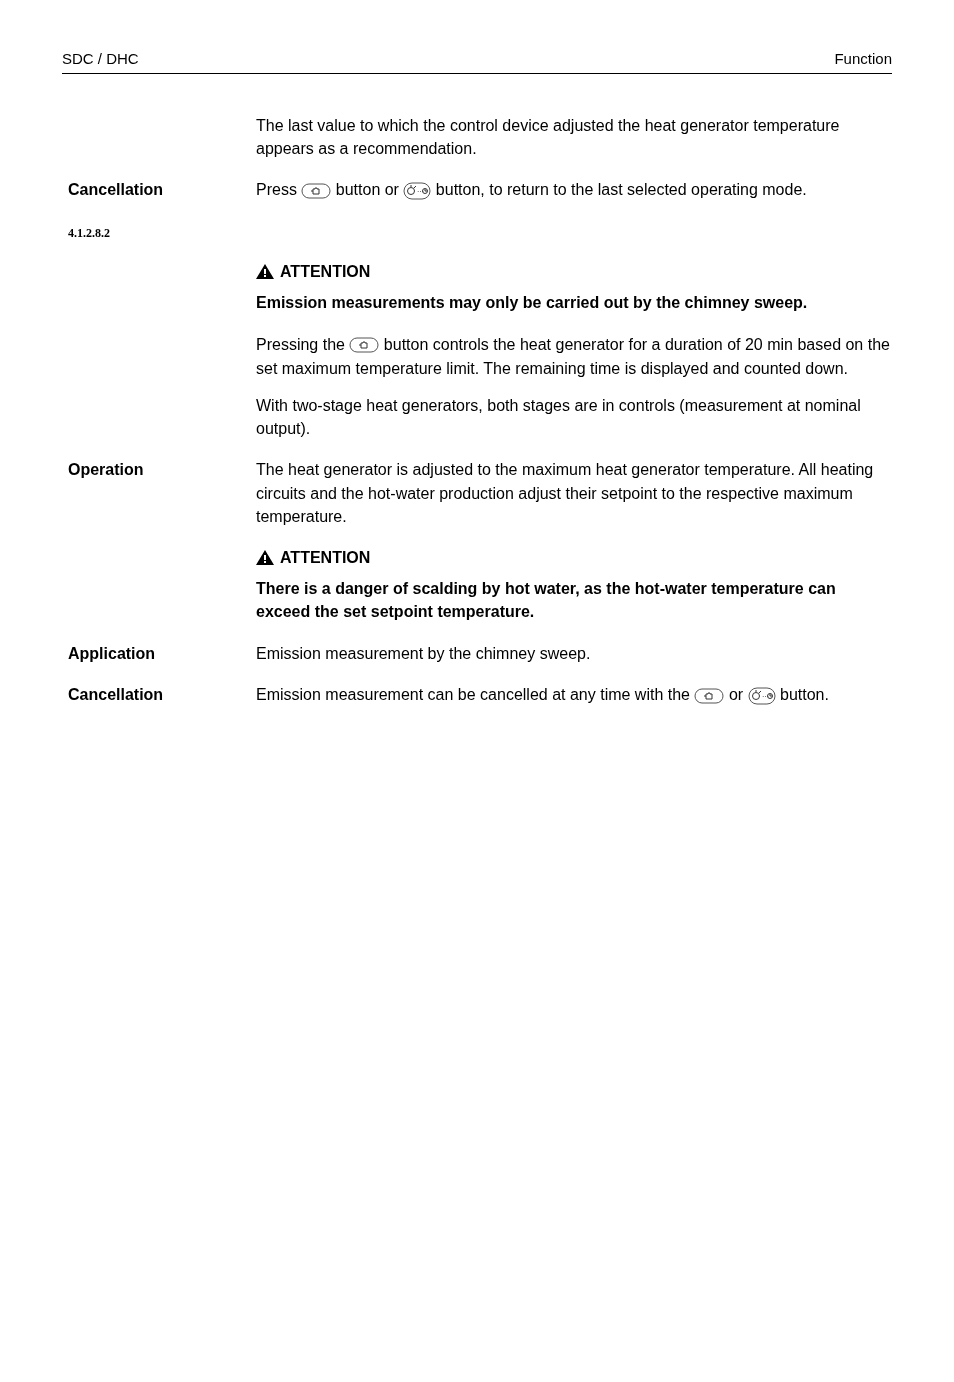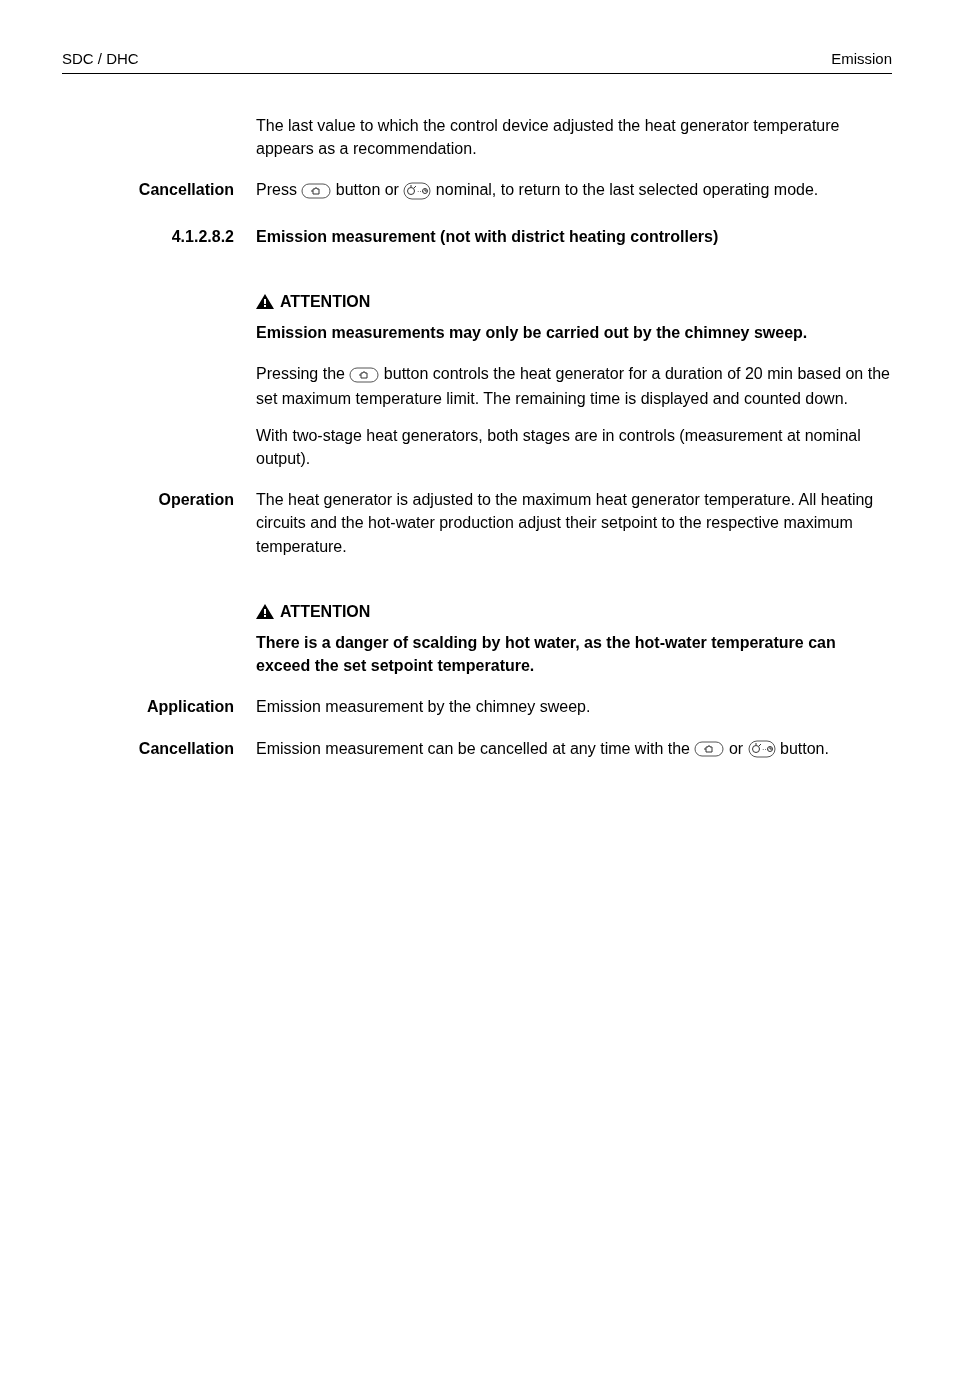--- a/index.html
+++ b/index.html
@@ -31,50 +31,50 @@
   .content {
     padding-left: 6px;
   }
   .row {
     display: flex;
     margin-bottom: 18px;
   }
   .label-col {
     width: 188px;
     flex: 0 0 188px;
-    text-align: right;
+    text-align: left;
     padding-right: 22px;
     font-weight: bold;
     font-size: 16px;
     box-sizing: border-box;
     line-height: 1.45;
   }
   .body-col {
     flex: 1;
     font-size: 16px;
     line-height: 1.45;
   }
   .body-col p {
     margin: 0 0 14px 0;
   }
   .body-col p:last-child { margin-bottom: 0; }
   .heading-row .label-col {
-    font-size: 16px;
+    font-size: 12px;
+    font-family: Liberation Serif, serif;
   }
   .heading-row .body-col {
     font-weight: bold;
     font-size: 16px;
   }
   .attention-line {
     font-weight: bold;
     display: flex;
     align-items: center;
     gap: 6px;
     margin-bottom: 8px;
-    margin-top: 24px;
   }
   .attention-text {
     font-weight: bold;
   }
   .warn-icon svg { display: block; }
   .btn-icon {
     display: inline-block;
     vertical-align: middle;
     position: relative;
     top: -1px;
@@ -90,21 +90,21 @@
     font-size: 15px;
   }
 </style>
 </head>
 <body>
 
 <div class="page">
 
   <div class="header">
     <span>SDC / DHC</span>
-    <span>Emission</span>
+    <span>Function</span>
   </div>
   <hr class="rule">
 
   <div class="content">
 
     <div class="row">
       <div class="label-col"></div>
       <div class="body-col">
         <p>The last value to which the control device adjusted the heat generator temperature appears as a recommendation.</p>
       </div>
@@ -118,28 +118,27 @@
                 <rect x="1" y="1" width="28" height="14" rx="7" fill="#fff" stroke="#555" stroke-width="1"></rect>
                 <path d="M12 11 L12 6 L14 6 L14 5 L16 5 L16 6 L18 6 L18 11 Z M10 8 L12 8" fill="none" stroke="#333" stroke-width="1"></path>
               </svg></span><span> button or </span><span class="btn-icon"><svg width="28" height="18" viewBox="0 0 28 18">
                 <rect x="1" y="1" width="26" height="16" rx="8" fill="#fff" stroke="#555" stroke-width="1"></rect>
                 <circle cx="8" cy="9" r="3.5" fill="none" stroke="#333" stroke-width="1"></circle>
                 <path d="M8 5 L8 3 M11 6 L13 4" stroke="#333" stroke-width="1"></path>
                 <text x="14" y="12" font-size="7" fill="#333">···</text>
                 <circle cx="22" cy="9" r="2.5" fill="none" stroke="#333" stroke-width="1"></circle>
                 <line x1="22" y1="9" x2="22" y2="7" stroke="#333" stroke-width="1"></line>
                 <line x1="22" y1="9" x2="24" y2="9" stroke="#333" stroke-width="1"></line>
-              </svg></span><span> nominal, to return to the last selected operating mode.</span>
+              </svg></span><span> button, to return to the last selected operating mode.</span>
         </p>
       </div>
     </div>
 
     <div class="row heading-row" style="margin-top:22px;">
       <div class="label-col">4.1.2.8.2</div>
-      <div class="body-col">Emission measurement (not with district heating controllers)</div>
     </div>
 
     <div class="row">
       <div class="label-col"></div>
       <div class="body-col">
         <div class="attention-line">
           <span class="warn-icon">
               <svg width="18" height="15" viewBox="0 0 18 15">
                 <path d="M9 0 L18 15 L0 15 Z" fill="#000"></path>
                 <rect x="8" y="5" width="2" height="5" fill="#fff"></rect>

